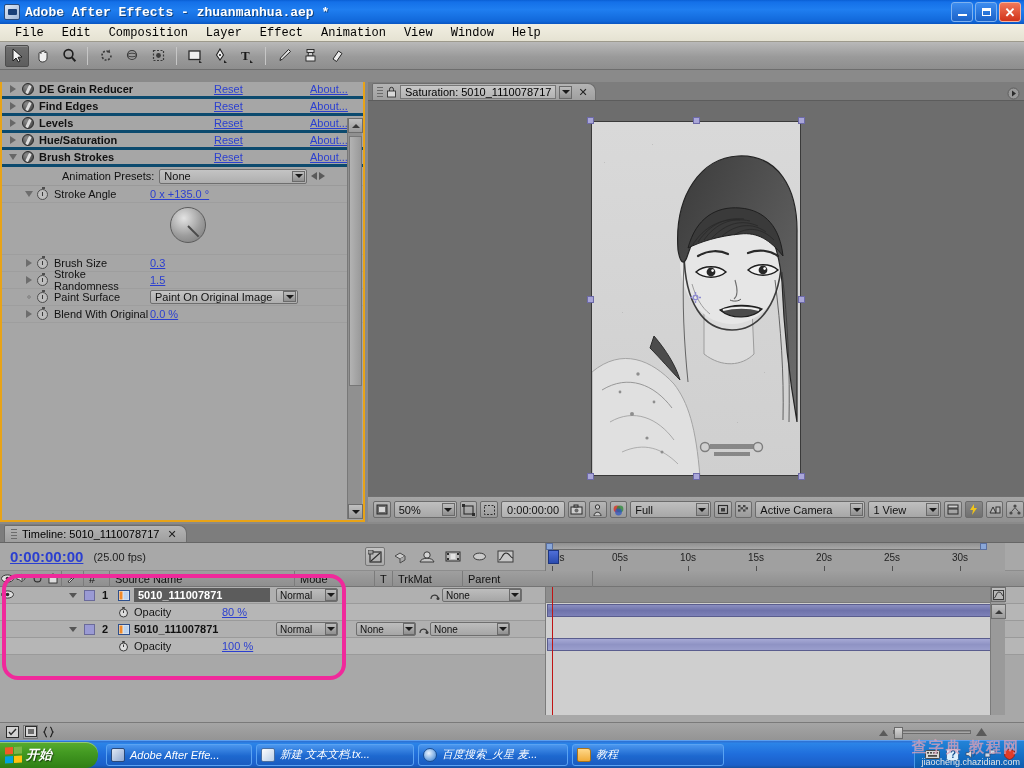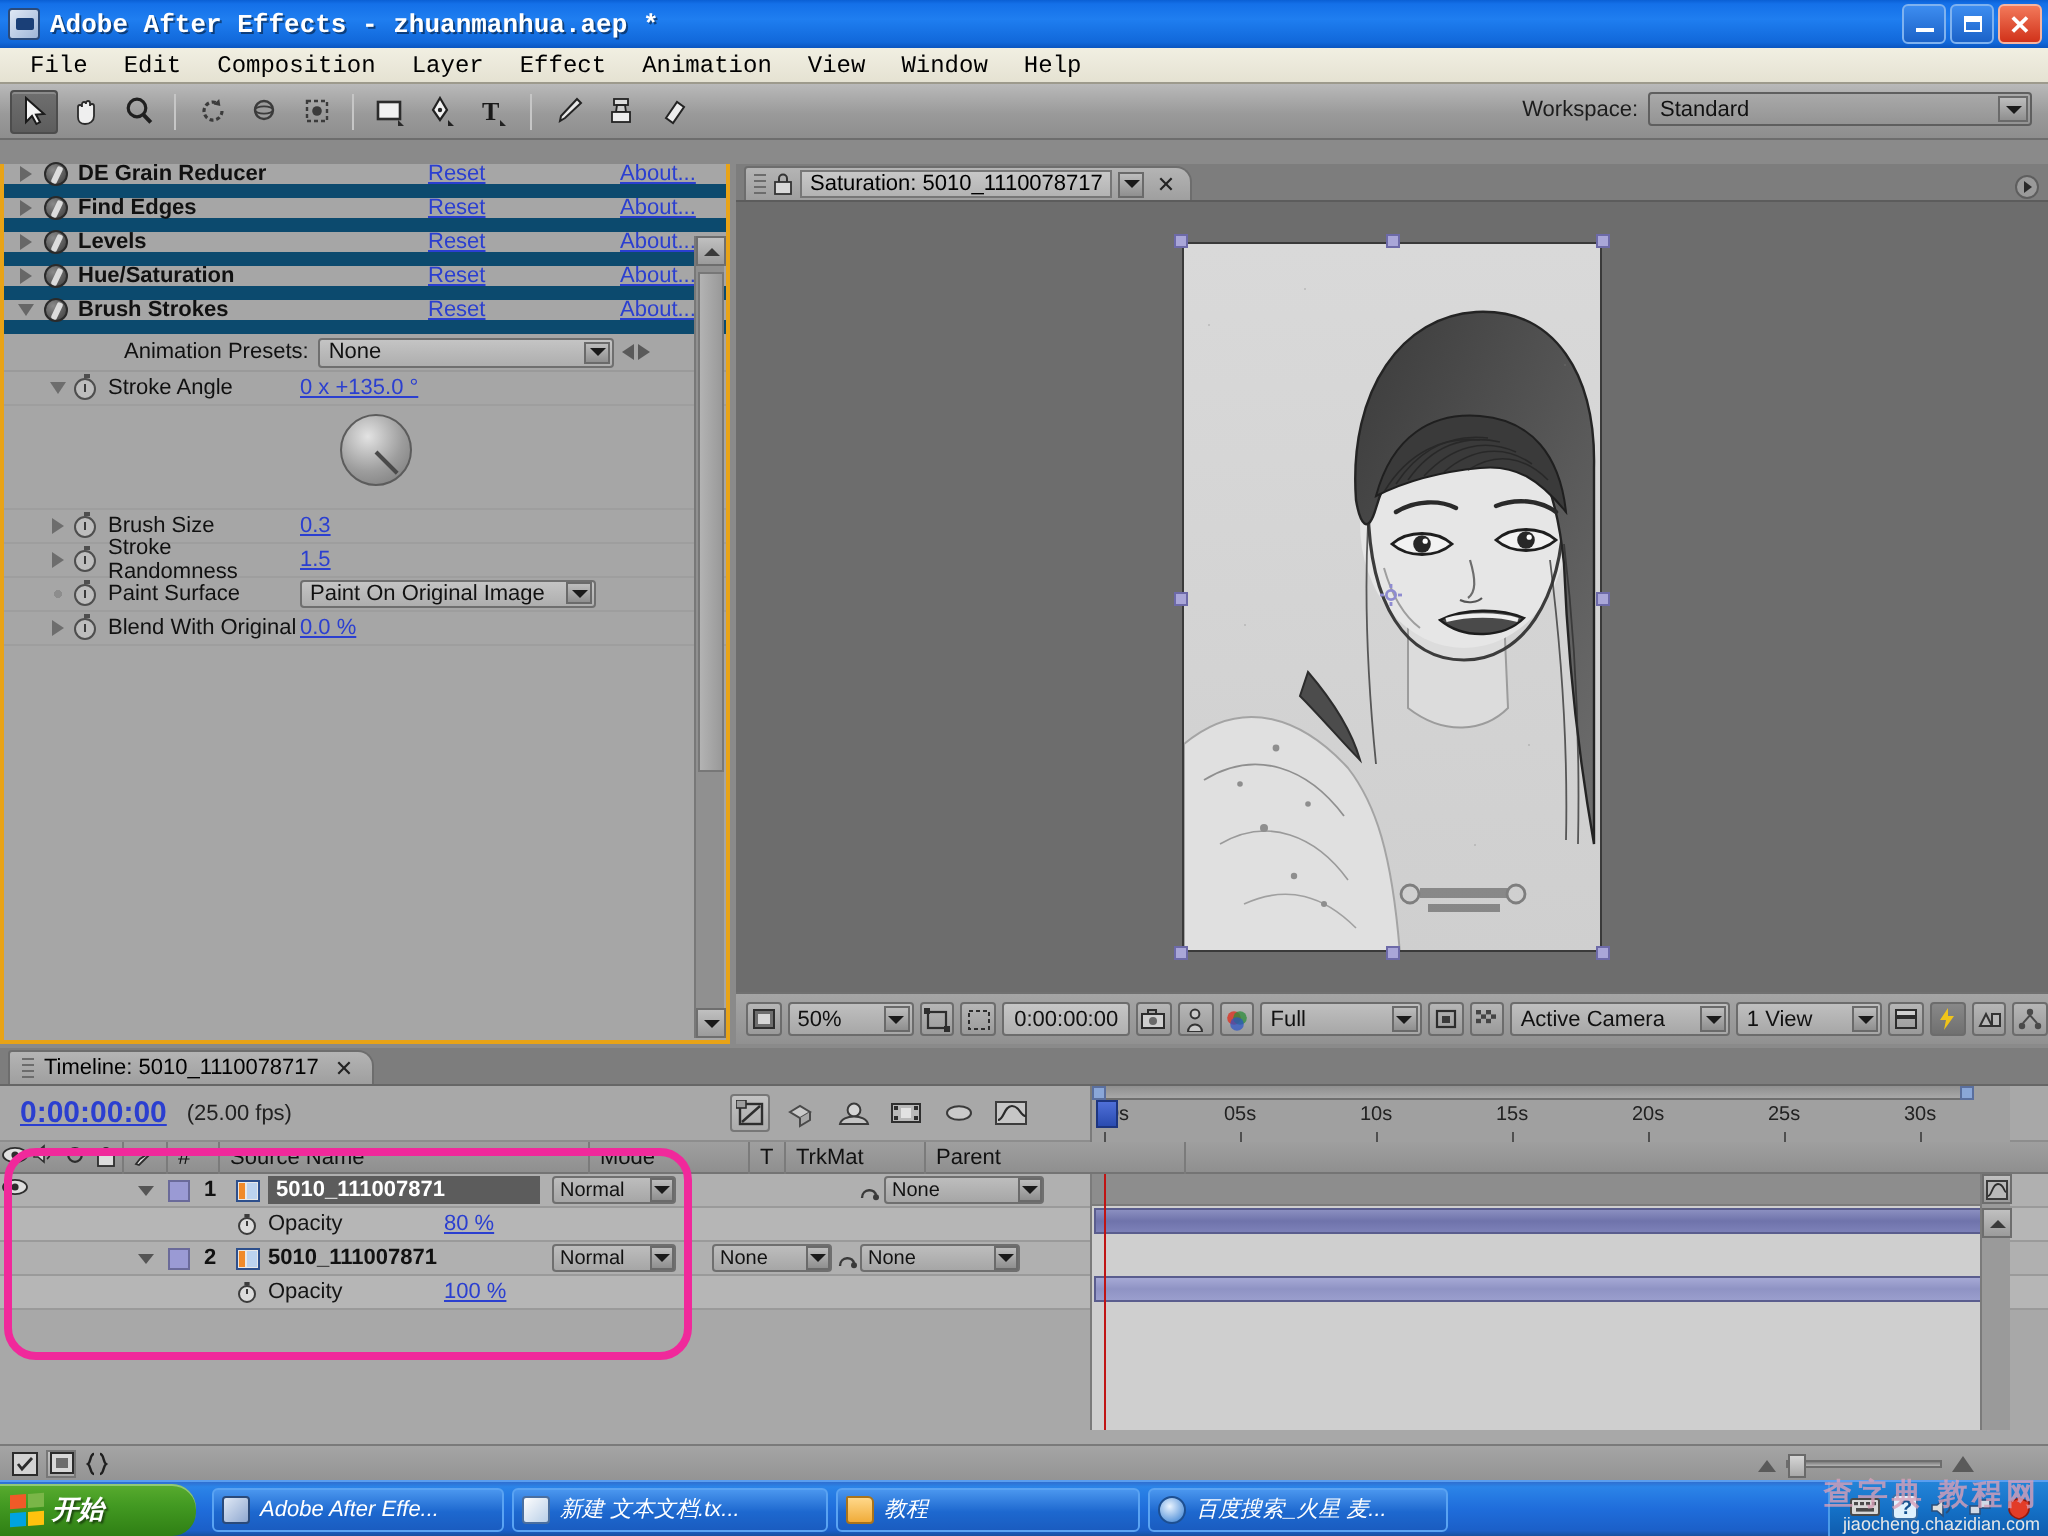--- a/index.html
+++ b/index.html
@@ -119,21 +119,21 @@
   .mini-arw {
     width:13px;height:13px;background:linear-gradient(to bottom,#bdbdbd,#8f8f8f);
     border:1px solid #6a6a6a; display:flex;align-items:center;justify-content:center;
   }
   .xbtn { font-size:11px; color:#222; padding:0 3px; font-family:"Liberation Sans",sans-serif;}
   .ec-headerline {
     height:17px; background:#b5b5b5; border-bottom:1px solid #8f8f8f;
     display:flex; align-items:center; padding-left:5px; font-size:11px; color:#111;
   }
   .effect-row {
-    height:17px; display:flex; align-items:center; border-bottom:7px solid #0c4a6e;
+    height:17px; display:flex; align-items:center; border-bottom:3px solid #0c4a6e;
     background:#a6a6a6; position:relative;
   }
   .tri {
     width:0;height:0;border-top:4px solid transparent;border-bottom:4px solid transparent;
     border-left:6px solid #676767; margin-left:8px; margin-right:6px;
   }
   .tri.open {
     border-left:4px solid transparent;border-right:4px solid transparent;
     border-top:6px solid #676767; border-bottom:none; margin-left:7px; margin-right:5px;
   }
@@ -488,29 +488,20 @@
           <path d="M5.5 4.5 L5 8 H10 L9.5 4.5Z" fill="#cfcfcf" stroke="#232323" stroke-width=".9"></path>
           <rect x="3" y="8" width="9" height="5" fill="#ededed" stroke="#232323" stroke-width=".9"></rect>
         </svg>
     </div>
     <div class="tool">
       <svg width="15" height="15" viewBox="0 0 15 15">
           <path d="M4 11 L9.5 3 L13 5.5 L7.5 13.5Z" fill="#ececec" stroke="#232323" stroke-width="1"></path>
         </svg>
     </div>
 
-    <div class="ws-wrap">
-      <span class="ws-label">Workspace:</span>
-      <div class="ws-select">
-        <span>Standard</span>
-        <span class="arw">
-            <i class="caret-d"></i>
-          </span>
-      </div>
-    </div>
   </div>
 
   <div class="ec-tabrow">
     <div class="tab-project">Project</div>
     <div class="tab-ec">
       <span class="grip"></span>
       <span class="lock-ico">
         <svg width="11" height="12" viewBox="0 0 11 12">
             <rect x="1.5" y="5" width="8" height="6" fill="#d8d8d8" stroke="#333" stroke-width=".9"></rect>
             <path d="M3.5 5V3.3a2 2 0 014 0V5" fill="none" stroke="#333" stroke-width="1"></path>
@@ -1184,27 +1175,27 @@
     </div>
 
     <div class="tb-item" style="width:146px;">
       <span class="tb-ic" style="background:linear-gradient(135deg,#dfe8f5,#8fa8d0);border:1px solid #2a4a7a;"></span>
       <span>Adobe After Effe...</span>
     </div>
     <div class="tb-item" style="width:158px;">
       <span class="tb-ic" style="background:linear-gradient(135deg,#fdfdfd,#b9cfe8);border:1px solid #4a6fa0;"></span>
       <span>新建 文本文档.tx...</span>
     </div>
+    <div class="tb-item" style="width:150px;">
+      <span class="tb-ic" style="background:radial-gradient(circle at 40% 35%,#eaf4ff,#2f7ad0);border:1px solid #1d4f91;border-radius:50%;"></span>
+      <span>百度搜索_火星 麦...</span>
+    </div>
     <div class="tb-item" style="width:152px;">
       <span class="tb-ic" style="background:linear-gradient(to bottom,#ffd88a,#f0ac3a);border:1px solid #a9731a;border-radius:1px 3px 2px 2px;"></span>
       <span>教程</span>
-    </div>
-    <div class="tb-item" style="width:150px;">
-      <span class="tb-ic" style="background:radial-gradient(circle at 40% 35%,#eaf4ff,#2f7ad0);border:1px solid #1d4f91;border-radius:50%;"></span>
-      <span>百度搜索_火星 麦...</span>
     </div>
 
     <div class="tray">
       <span>
         <svg width="15" height="11" viewBox="0 0 15 11">
             <rect x=".5" y="1.5" width="14" height="8" rx="1" fill="#d8d8d8" stroke="#4a4a4a"></rect>
             <g fill="#4a4a4a">
               <rect x="2" y="3" width="2" height="1.6"></rect>
               <rect x="5" y="3" width="2" height="1.6"></rect>
               <rect x="8" y="3" width="2" height="1.6"></rect>

